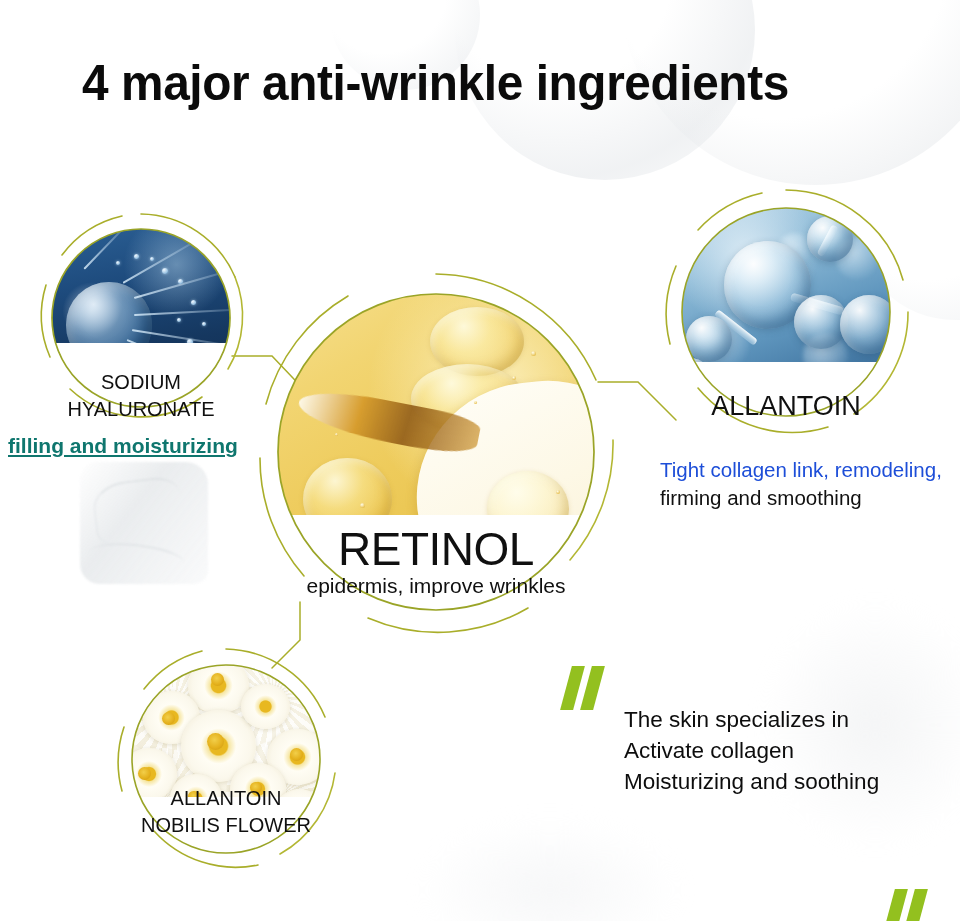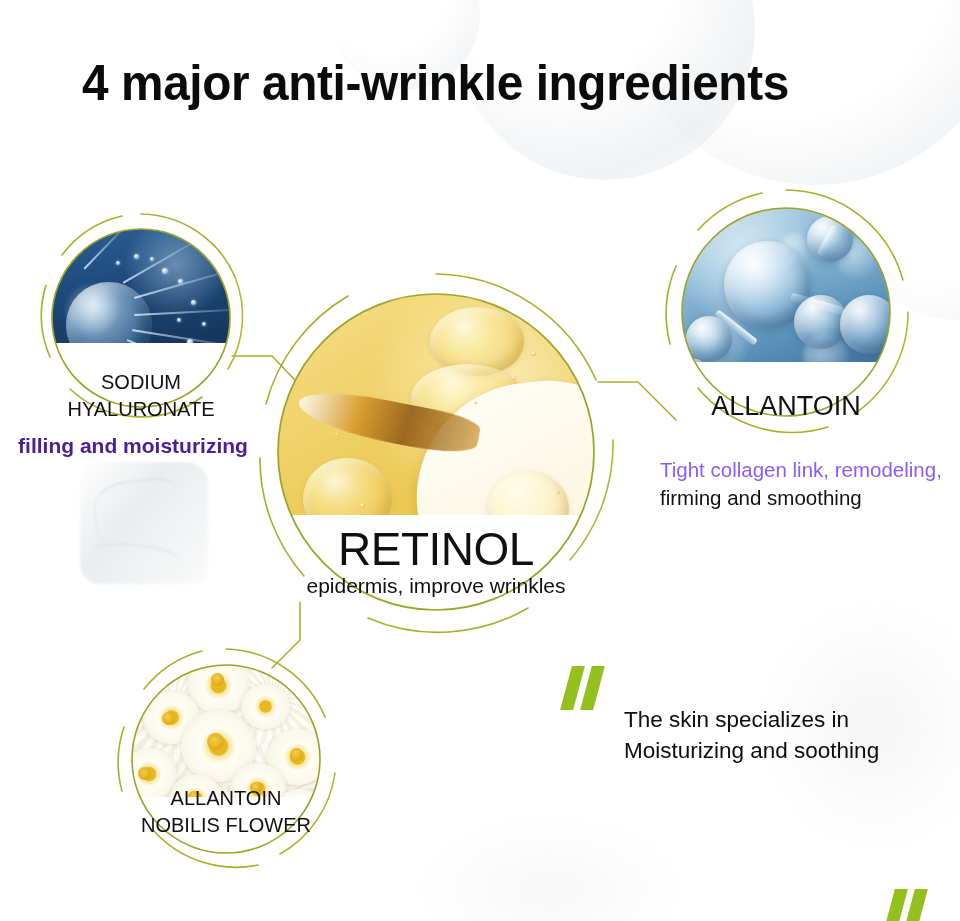--- a/index.html
+++ b/index.html
@@ -374,21 +374,21 @@
       </svg>
     </div>
 
     <div class="label" style="top:162px; font-size:20px; line-height:27px;">
       <div>SODIUM</div>
       <div>HYALURONATE</div>
     </div>
   </div>
 
   <div class="node" style="left:8px; top:432px; width:250px;">
-    <div style="font-size:21px; line-height:28px; font-weight:700; color:#4c1d95; text-align:center;">filling and moisturizing</div>
+    <div style="font-size:21px; line-height:28px; font-weight:700; color:#0f766e; text-align:left;text-decoration:underline;">filling and moisturizing</div>
   </div>
 
   <div class="node" style="left:658px; top:184px; width:256px; height:256px;">
 
     <div class="disc" style="left:24px; top:24px; width:208px; height:208px;">
       <div class="art-allantoin">
         <div class="bokeh" style="left:6%;  top:52%; width:26%; height:26%;"></div>
         <div class="bokeh" style="left:58%; top:60%; width:22%; height:22%;"></div>
         <div class="bokeh" style="left:46%; top:12%; width:16%; height:16%;"></div>
         <div class="bokeh" style="left:74%; top:14%; width:20%; height:20%;"></div>
@@ -420,21 +420,21 @@
         </g>
       </svg>
     </div>
 
     <div class="label" style="top:206px; font-size:27px; line-height:32px;">
       <div>ALLANTOIN</div>
     </div>
   </div>
 
   <div class="node" style="left:660px; top:456px; width:300px;">
-    <div style="font-size:20.5px; line-height:28px; color:#8b5cf6;">Tight collagen link, remodeling,</div>
+    <div style="font-size:20.5px; line-height:28px; color:#1d4ed8;">Tight collagen link, remodeling,</div>
     <div style="font-size:20.5px; line-height:28px; color:#111;">firming and smoothing</div>
   </div>
 
   <div class="node" style="left:252px; top:268px; width:368px; height:368px;">
 
     <div class="disc" style="left:26px; top:26px; width:316px; height:316px;">
       <div class="art-retinol">
         <div class="oil-drop" style="left:48%; top:4%;  width:30%; height:22%;"></div>
         <div class="oil-drop" style="left:42%; top:22%; width:36%; height:22%;"></div>
         <div class="oil-drop" style="left:8%;  top:52%; width:28%; height:26%;"></div>
@@ -525,20 +525,21 @@
     </div>
   </div>
 
   <div class="quote-mark quote-open">
     <i></i>
       <i></i>
   </div>
 
   <div class="quote-body">
     <div>The skin specializes in</div>
+    <div>Activate collagen</div>
     <div>Moisturizing and soothing</div>
   </div>
 
   <div class="quote-mark quote-close">
     <i></i>
       <i></i>
   </div>
 
 </div>
 

